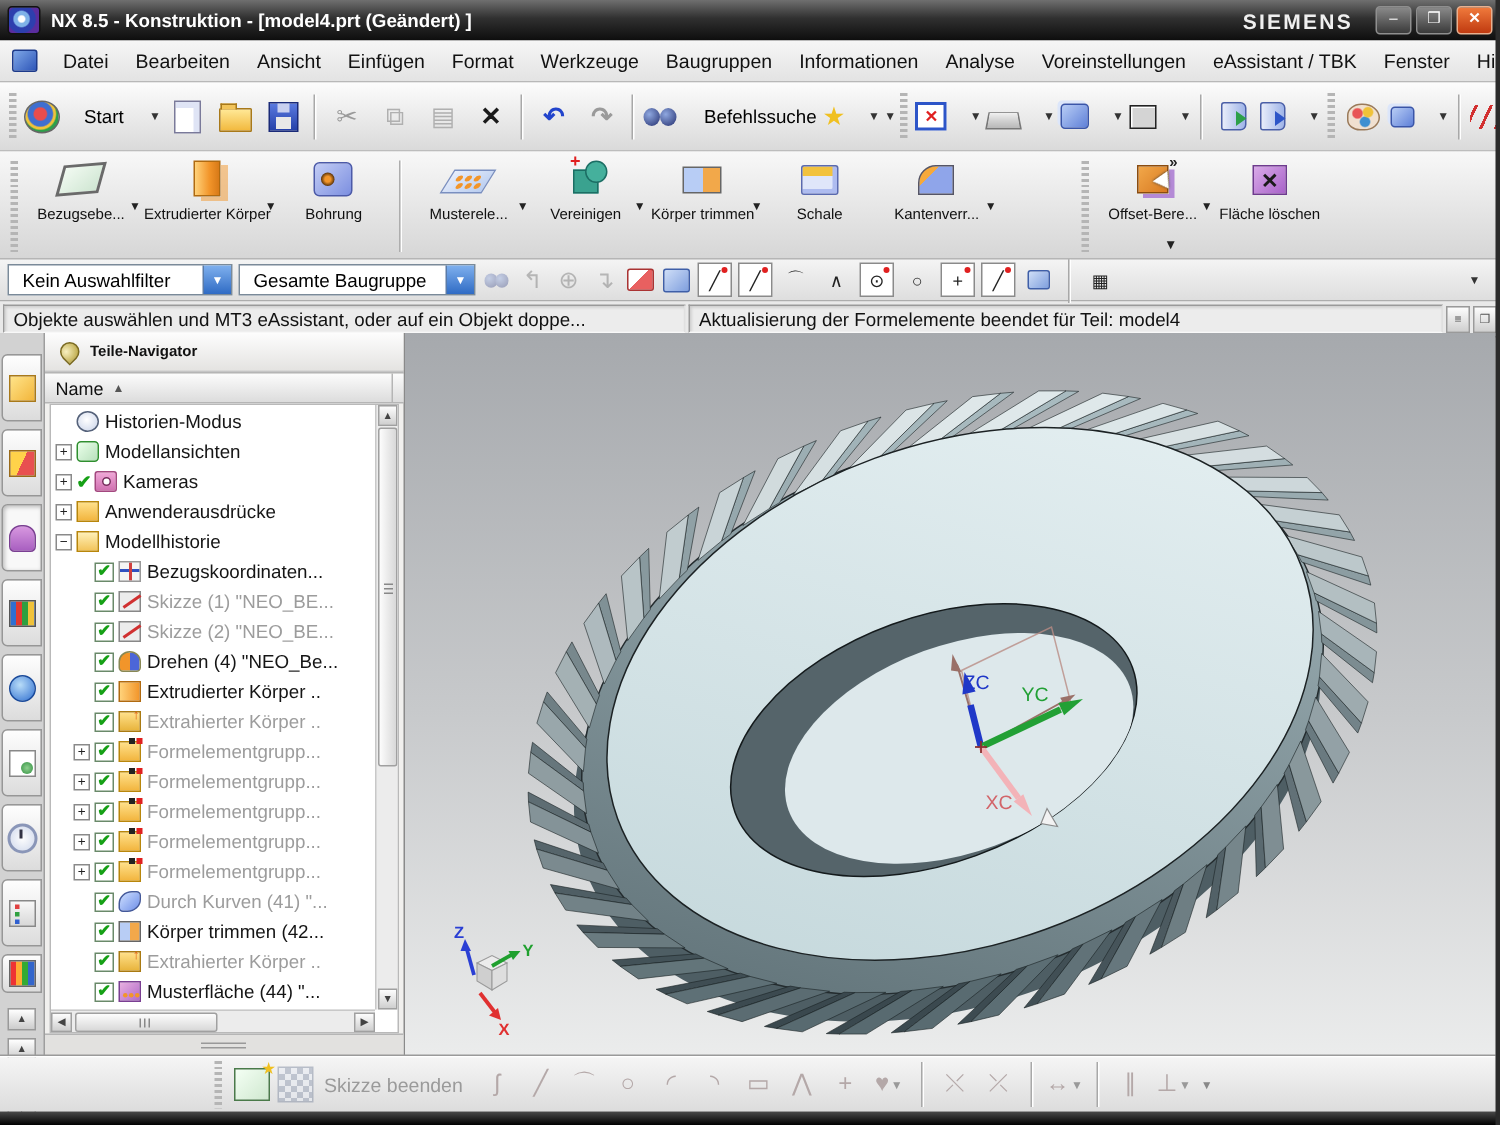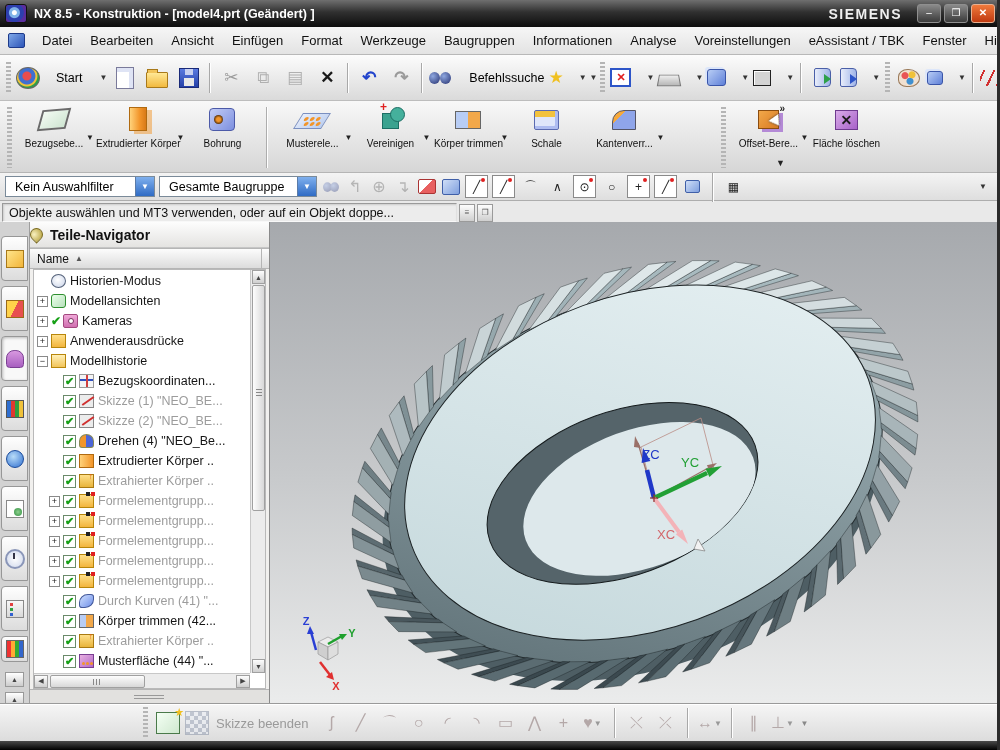--- a/index.html
+++ b/index.html
@@ -175,22 +175,22 @@
   .ri-roles{background:linear-gradient(#f8f8f8,#d8d8d8);border:1px solid #888;position:relative;}
   .ri-roles::after{content:"";position:absolute;left:3px;top:2px;width:3px;height:3px;background:#e04040;
     box-shadow:0 5px 0 #30a040,0 10px 0 #3060d0;}
   .ri-pal{background:linear-gradient(90deg,#e33 0 25%,#fa3 25% 50%,#3a3 50% 75%,#36c 75%);border:1px solid #666;}
   .rsb{width:17px;height:13px;border:1px solid #999;background:linear-gradient(#fff,#ccc);
     font-size:7px;color:#444;display:flex;align-items:center;justify-content:center;flex:none;}
   #resbar .spacer{flex:1;}
 
   
   #panel{width:240px;background:#f1f0ee;border-right:1px solid #8a8a8a;display:flex;flex-direction:column;flex:none;box-sizing:border-box;}
-  #panel-header{height:25px;display:flex;align-items:center;gap:7px;flex:none;
-    background:linear-gradient(#fdfdfd,#e4e3e1);border-bottom:1px solid #c5c5c5;font-size:14px;font-weight:bold;color:#111;}
+  #panel-header{height:25px;display:flex;align-items:center;gap:7px;padding-left:10px;flex:none;
+    background:linear-gradient(#fdfdfd,#e4e3e1);border-bottom:1px solid #c5c5c5;font-size:10px;font-weight:bold;color:#111;}
   .pin{width:11px;height:11px;border-radius:50% 50% 50% 0;transform:rotate(-45deg);
     background:radial-gradient(circle at 35% 35%,#f8f0c0,#b09a30);border:1px solid #7a6a20;}
   #colhdr{height:19px;background:linear-gradient(#fcfcfc,#dcdcdc);border:1px solid #b5b5b5;border-left:none;border-right:none;
     display:flex;align-items:center;font-size:12px;color:#111;padding-left:7px;gap:6px;flex:none;}
   #colhdr .tri{font-size:8px;color:#555;}
   #colhdr .cdiv{margin-left:auto;width:7px;align-self:stretch;border-left:1px solid #b5b5b5;}
   #treewrap{position:relative;flex:1;margin:0 3px 0 3px;border:1px solid #b9b9b9;background:#fff;overflow:hidden;}
   #tree{position:absolute;left:0;top:0;right:15px;bottom:15px;overflow:hidden;padding-top:1px;}
   .trow{height:20px;display:flex;align-items:center;font-size:12.5px;white-space:nowrap;overflow:hidden;padding-left:3px;}
   .trow.child{padding-left:15px;}
@@ -486,21 +486,22 @@
     <span class="sb">╱</span>
     <span class="sb flat">
         <span class="selcube" style="width:13px;height:11px"></span>
       </span>
     <span class="sep"></span>
     <span class="sb flat">▦</span>
     <span class="tail">▼</span>
   </div>
 
   <div id="statusbar">
-    <span class="sfield" id="prompt-field">Objekte auswählen und MT3 verwenden, oder auf ein Objekt doppe...</span>
+    <span class="sfield" id="prompt-field">Objekte auswählen und MT3 eAssistant, oder auf ein Objekt doppe...</span>
+    <span class="sfield" id="message-field">Aktualisierung der Formelemente beendet für Teil: model4</span>
     <span class="stico">≡</span>
     <span class="stico">❐</span>
   </div>
 
   <div id="main">
 
     <div id="resbar">
       <span class="rtab">
           <span class="ri ri-asm"></span>
         </span>

